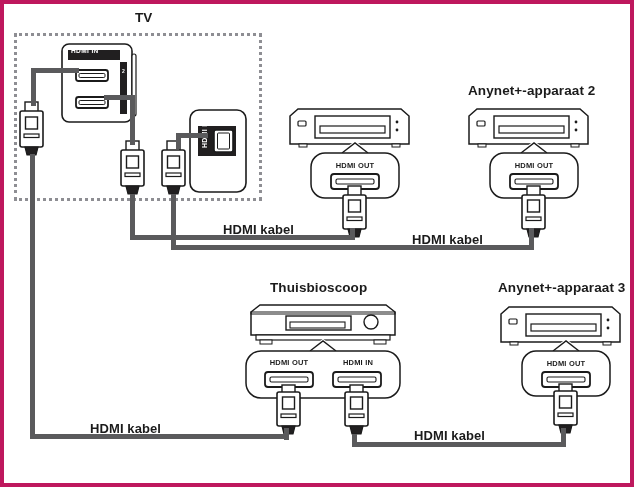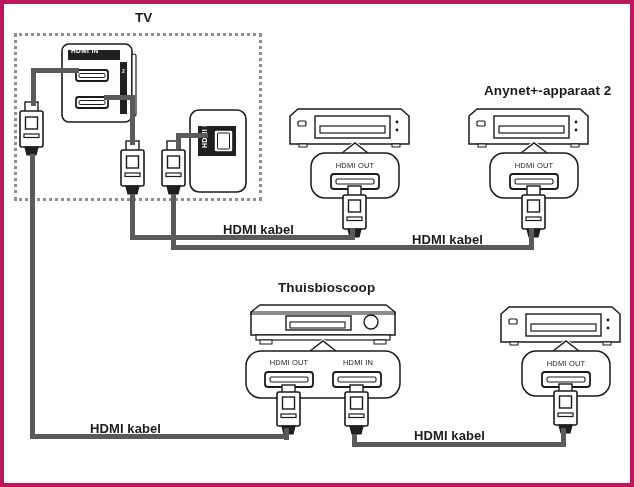--- a/index.html
+++ b/index.html
@@ -38,21 +38,21 @@
   .cable{position:absolute;background:#5a5a5c;}
   .cable-h{height:5px;}
   .cable-v{width:5px;}
 
   
   .dev{position:absolute;}
   .dev svg{display:block;overflow:visible;}
   .portlabel{
     position:absolute;
     font-size:7.5px;
-    font-weight:normal;
+    font-weight:bold;
     color:#1b1b1b;
     letter-spacing:.2px;
     white-space:nowrap;
     text-align:center;
   }
   .portlabel-vert{
     position:absolute;
     font-size:7px;
     font-weight:bold;
     color:#ffffff;
@@ -181,21 +181,21 @@
   <div class="dev" style="left:336px;top:182px;width:30px;height:58px;">
     <svg width="30" height="58" viewBox="0 0 30 58">
       <rect x="8" y="0" width="13" height="10" fill="#ffffff" stroke="#1b1b1b" stroke-width="1.4"></rect>
       <rect x="3" y="9" width="23" height="34" rx="2" ry="2" fill="#ffffff" stroke="#1b1b1b" stroke-width="1.6"></rect>
       <rect x="8.5" y="14" width="12" height="12" fill="#ffffff" stroke="#1b1b1b" stroke-width="1.4"></rect>
       <rect x="7" y="31" width="15" height="3.5" fill="#ffffff" stroke="#1b1b1b" stroke-width="1.2"></rect>
       <path d="M8 43 L21 43 L19 51 L10 51 Z" fill="#211f20" stroke="#1b1b1b" stroke-width="1.2"></path>
     </svg>
   </div>
 
-  <div class="lbl lbl-title" style="left:480px;top:79px;">Anynet+-apparaat 2</div>
+  <div class="lbl lbl-title" style="left:464px;top:79px;">Anynet+-apparaat 2</div>
   <div class="dev" style="left:462px;top:102px;width:125px;height:46px;">
     <svg width="125" height="46" viewBox="0 0 125 46">
       <path d="M3 10 L11 3 L114 3 L122 10 L122 38 L3 38 Z" fill="#ffffff" stroke="#1b1b1b" stroke-width="1.5"></path>
       <rect x="11" y="15" width="8" height="5" rx="1" ry="1" fill="#ffffff" stroke="#1b1b1b" stroke-width="1.2"></rect>
       <rect x="28" y="10" width="75" height="22" fill="#ffffff" stroke="#1b1b1b" stroke-width="1.4"></rect>
       <rect x="33" y="20" width="65" height="7" fill="#ffffff" stroke="#1b1b1b" stroke-width="1.2"></rect>
       <circle cx="110" cy="16" r="1.4" fill="#1b1b1b"></circle>
       <circle cx="110" cy="24" r="1.4" fill="#1b1b1b"></circle>
       <rect x="12" y="38" width="8" height="3" fill="#ffffff" stroke="#1b1b1b" stroke-width="1"></rect>
       <rect x="105" y="38" width="8" height="3" fill="#ffffff" stroke="#1b1b1b" stroke-width="1"></rect>
@@ -224,21 +224,21 @@
   <div class="cable cable-v" style="left:126px;top:190px;height:46px;"></div>
   <div class="cable cable-h" style="left:126px;top:231px;width:225px;"></div>
   <div class="cable cable-v" style="left:346px;top:224px;height:12px;"></div>
   <div class="lbl lbl-cable" style="left:219px;top:218px;">HDMI kabel</div>
 
   <div class="cable cable-v" style="left:167px;top:190px;height:56px;"></div>
   <div class="cable cable-h" style="left:167px;top:241px;width:363px;"></div>
   <div class="cable cable-v" style="left:525px;top:224px;height:22px;"></div>
   <div class="lbl lbl-cable" style="left:408px;top:228px;">HDMI kabel</div>
 
-  <div class="lbl lbl-title" style="left:266px;top:276px;margin-left:8px;">Thuisbioscoop</div>
+  <div class="lbl lbl-title" style="left:266px;top:276px;">Thuisbioscoop</div>
   <div class="dev" style="left:244px;top:299px;width:150px;height:45px;">
     <svg width="150" height="45" viewBox="0 0 150 45">
       <path d="M3 9 L12 2 L138 2 L147 9 L147 32 L3 32 Z" fill="#ffffff" stroke="#1b1b1b" stroke-width="1.5"></path>
       <rect x="3" y="9" width="144" height="2" fill="none" stroke="#1b1b1b" stroke-width="1"></rect>
       <rect x="38" y="13" width="65" height="14" fill="#ffffff" stroke="#1b1b1b" stroke-width="1.4"></rect>
       <rect x="42" y="19" width="55" height="6" fill="#ffffff" stroke="#1b1b1b" stroke-width="1.1"></rect>
       <circle cx="123" cy="19" r="7" fill="#ffffff" stroke="#1b1b1b" stroke-width="1.4"></circle>
       <rect x="8" y="32" width="134" height="5" fill="#ffffff" stroke="#1b1b1b" stroke-width="1.2"></rect>
       <rect x="12" y="37" width="12" height="4" fill="#ffffff" stroke="#1b1b1b" stroke-width="1"></rect>
       <rect x="126" y="37" width="12" height="4" fill="#ffffff" stroke="#1b1b1b" stroke-width="1"></rect>
@@ -271,20 +271,21 @@
   <div class="dev" style="left:338px;top:381px;width:30px;height:58px;">
     <svg width="30" height="58" viewBox="0 0 30 58">
       <rect x="8" y="0" width="13" height="8" fill="#ffffff" stroke="#1b1b1b" stroke-width="1.4"></rect>
       <rect x="3" y="7" width="23" height="34" rx="2" ry="2" fill="#ffffff" stroke="#1b1b1b" stroke-width="1.6"></rect>
       <rect x="8.5" y="12" width="12" height="12" fill="#ffffff" stroke="#1b1b1b" stroke-width="1.4"></rect>
       <rect x="7" y="29" width="15" height="3.5" fill="#ffffff" stroke="#1b1b1b" stroke-width="1.2"></rect>
       <path d="M8 41 L21 41 L19 49 L10 49 Z" fill="#211f20" stroke="#1b1b1b" stroke-width="1.2"></path>
     </svg>
   </div>
 
+  <div class="lbl lbl-title" style="left:494px;top:276px;">Anynet+-apparaat 3</div>
   <div class="dev" style="left:494px;top:300px;width:125px;height:46px;">
     <svg width="125" height="46" viewBox="0 0 125 46">
       <path d="M3 10 L11 3 L114 3 L122 10 L122 38 L3 38 Z" fill="#ffffff" stroke="#1b1b1b" stroke-width="1.5"></path>
       <rect x="11" y="15" width="8" height="5" rx="1" ry="1" fill="#ffffff" stroke="#1b1b1b" stroke-width="1.2"></rect>
       <rect x="28" y="10" width="75" height="22" fill="#ffffff" stroke="#1b1b1b" stroke-width="1.4"></rect>
       <rect x="33" y="20" width="65" height="7" fill="#ffffff" stroke="#1b1b1b" stroke-width="1.2"></rect>
       <circle cx="110" cy="16" r="1.4" fill="#1b1b1b"></circle>
       <circle cx="110" cy="24" r="1.4" fill="#1b1b1b"></circle>
       <rect x="12" y="38" width="8" height="3" fill="#ffffff" stroke="#1b1b1b" stroke-width="1"></rect>
       <rect x="105" y="38" width="8" height="3" fill="#ffffff" stroke="#1b1b1b" stroke-width="1"></rect>

